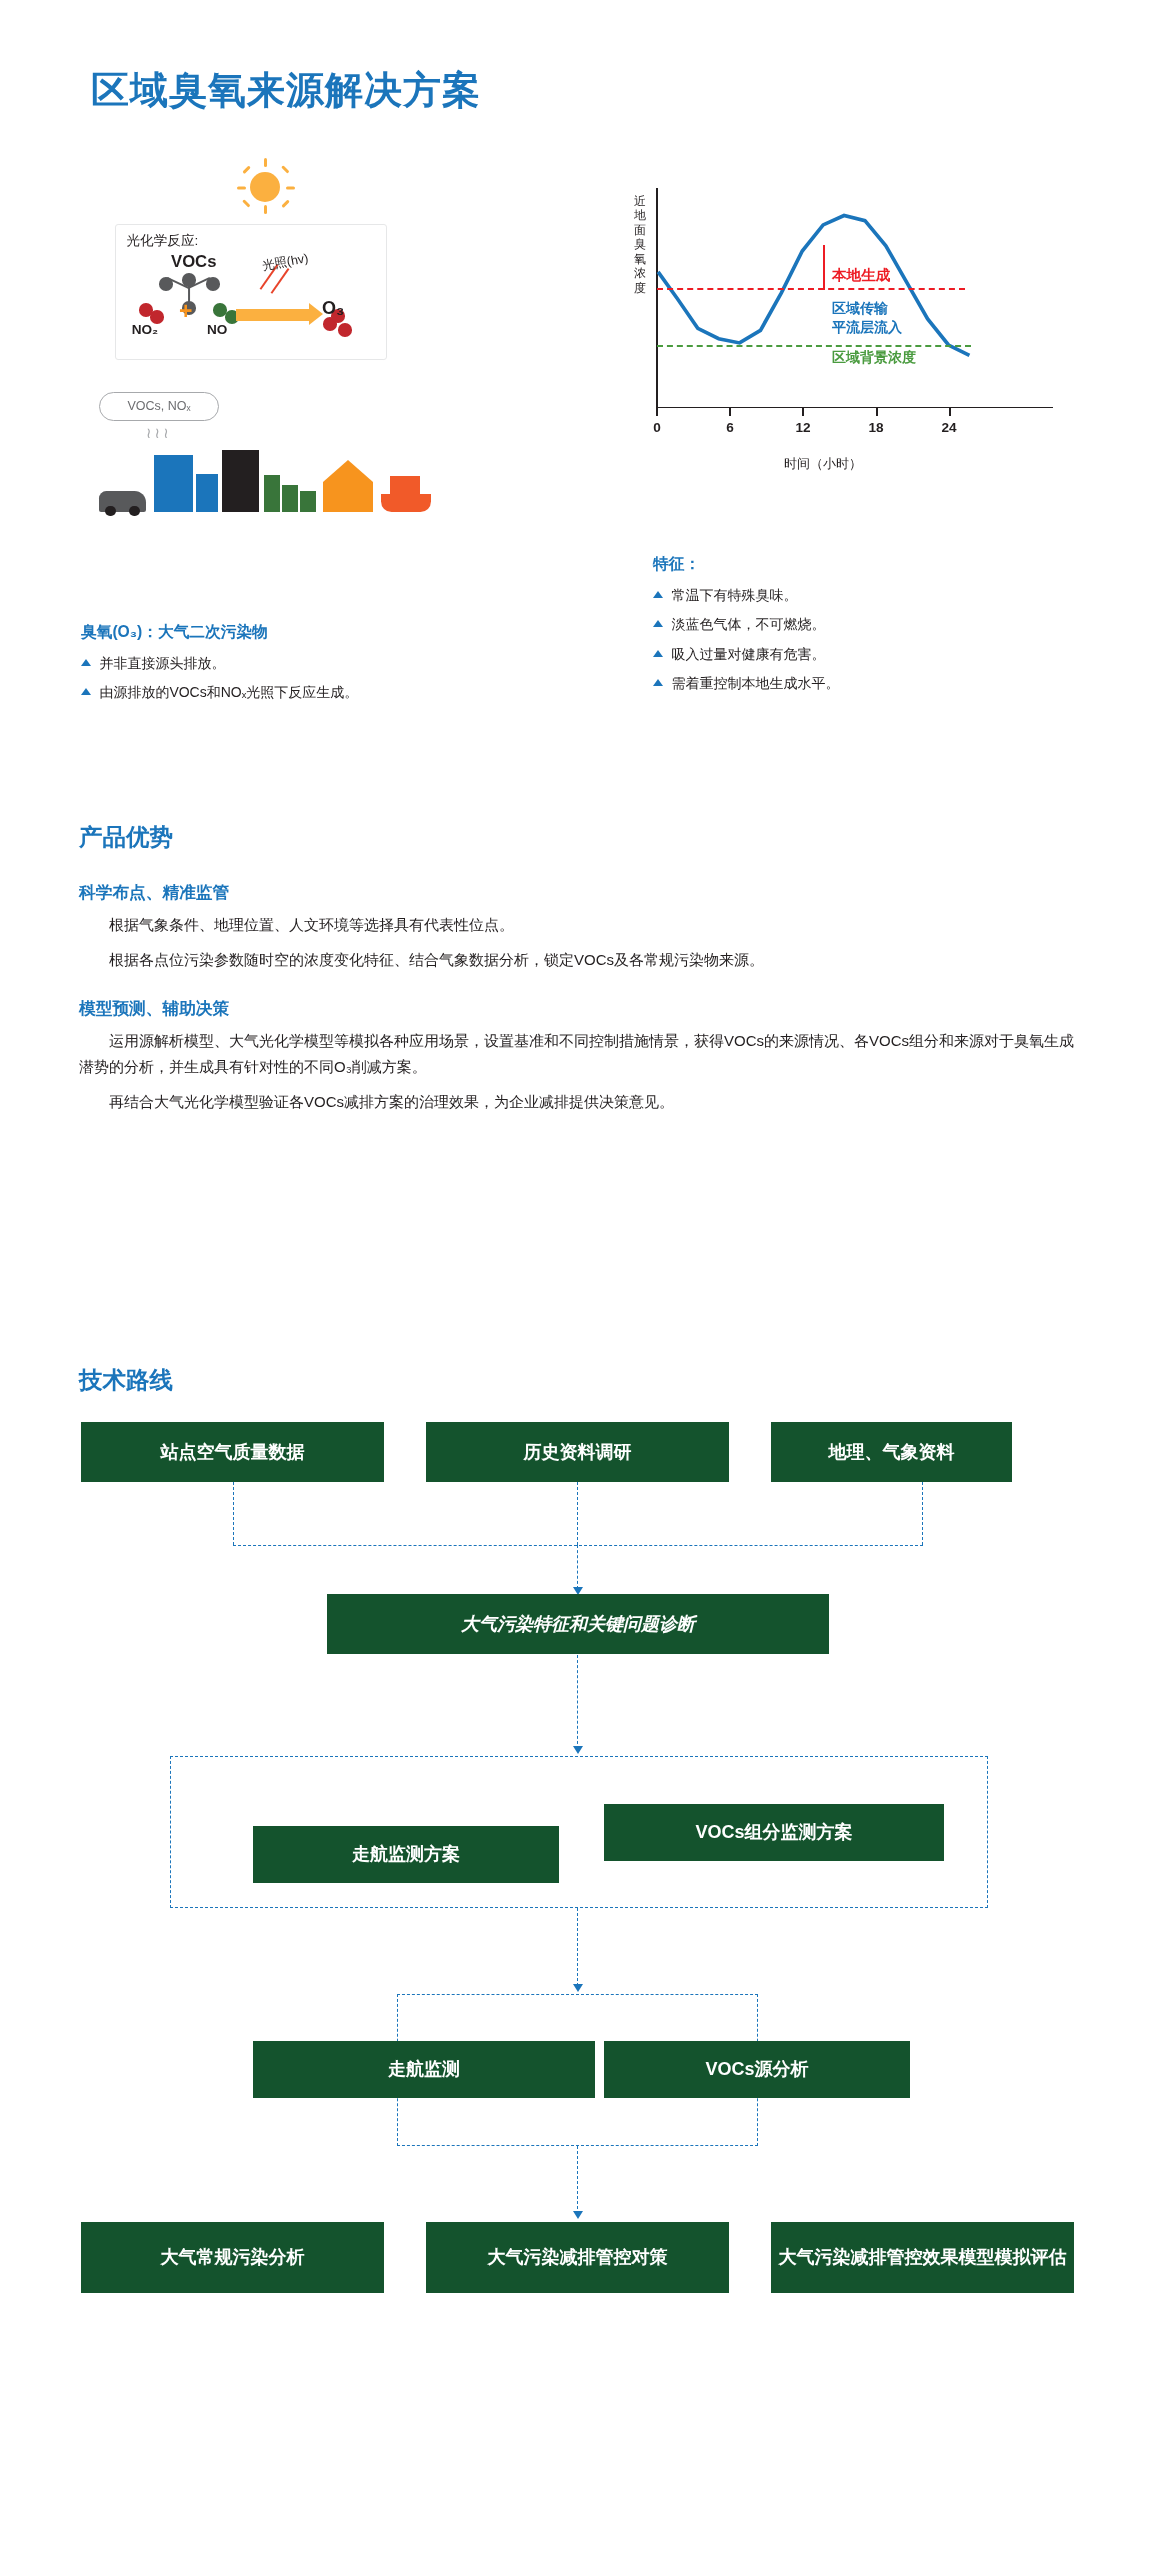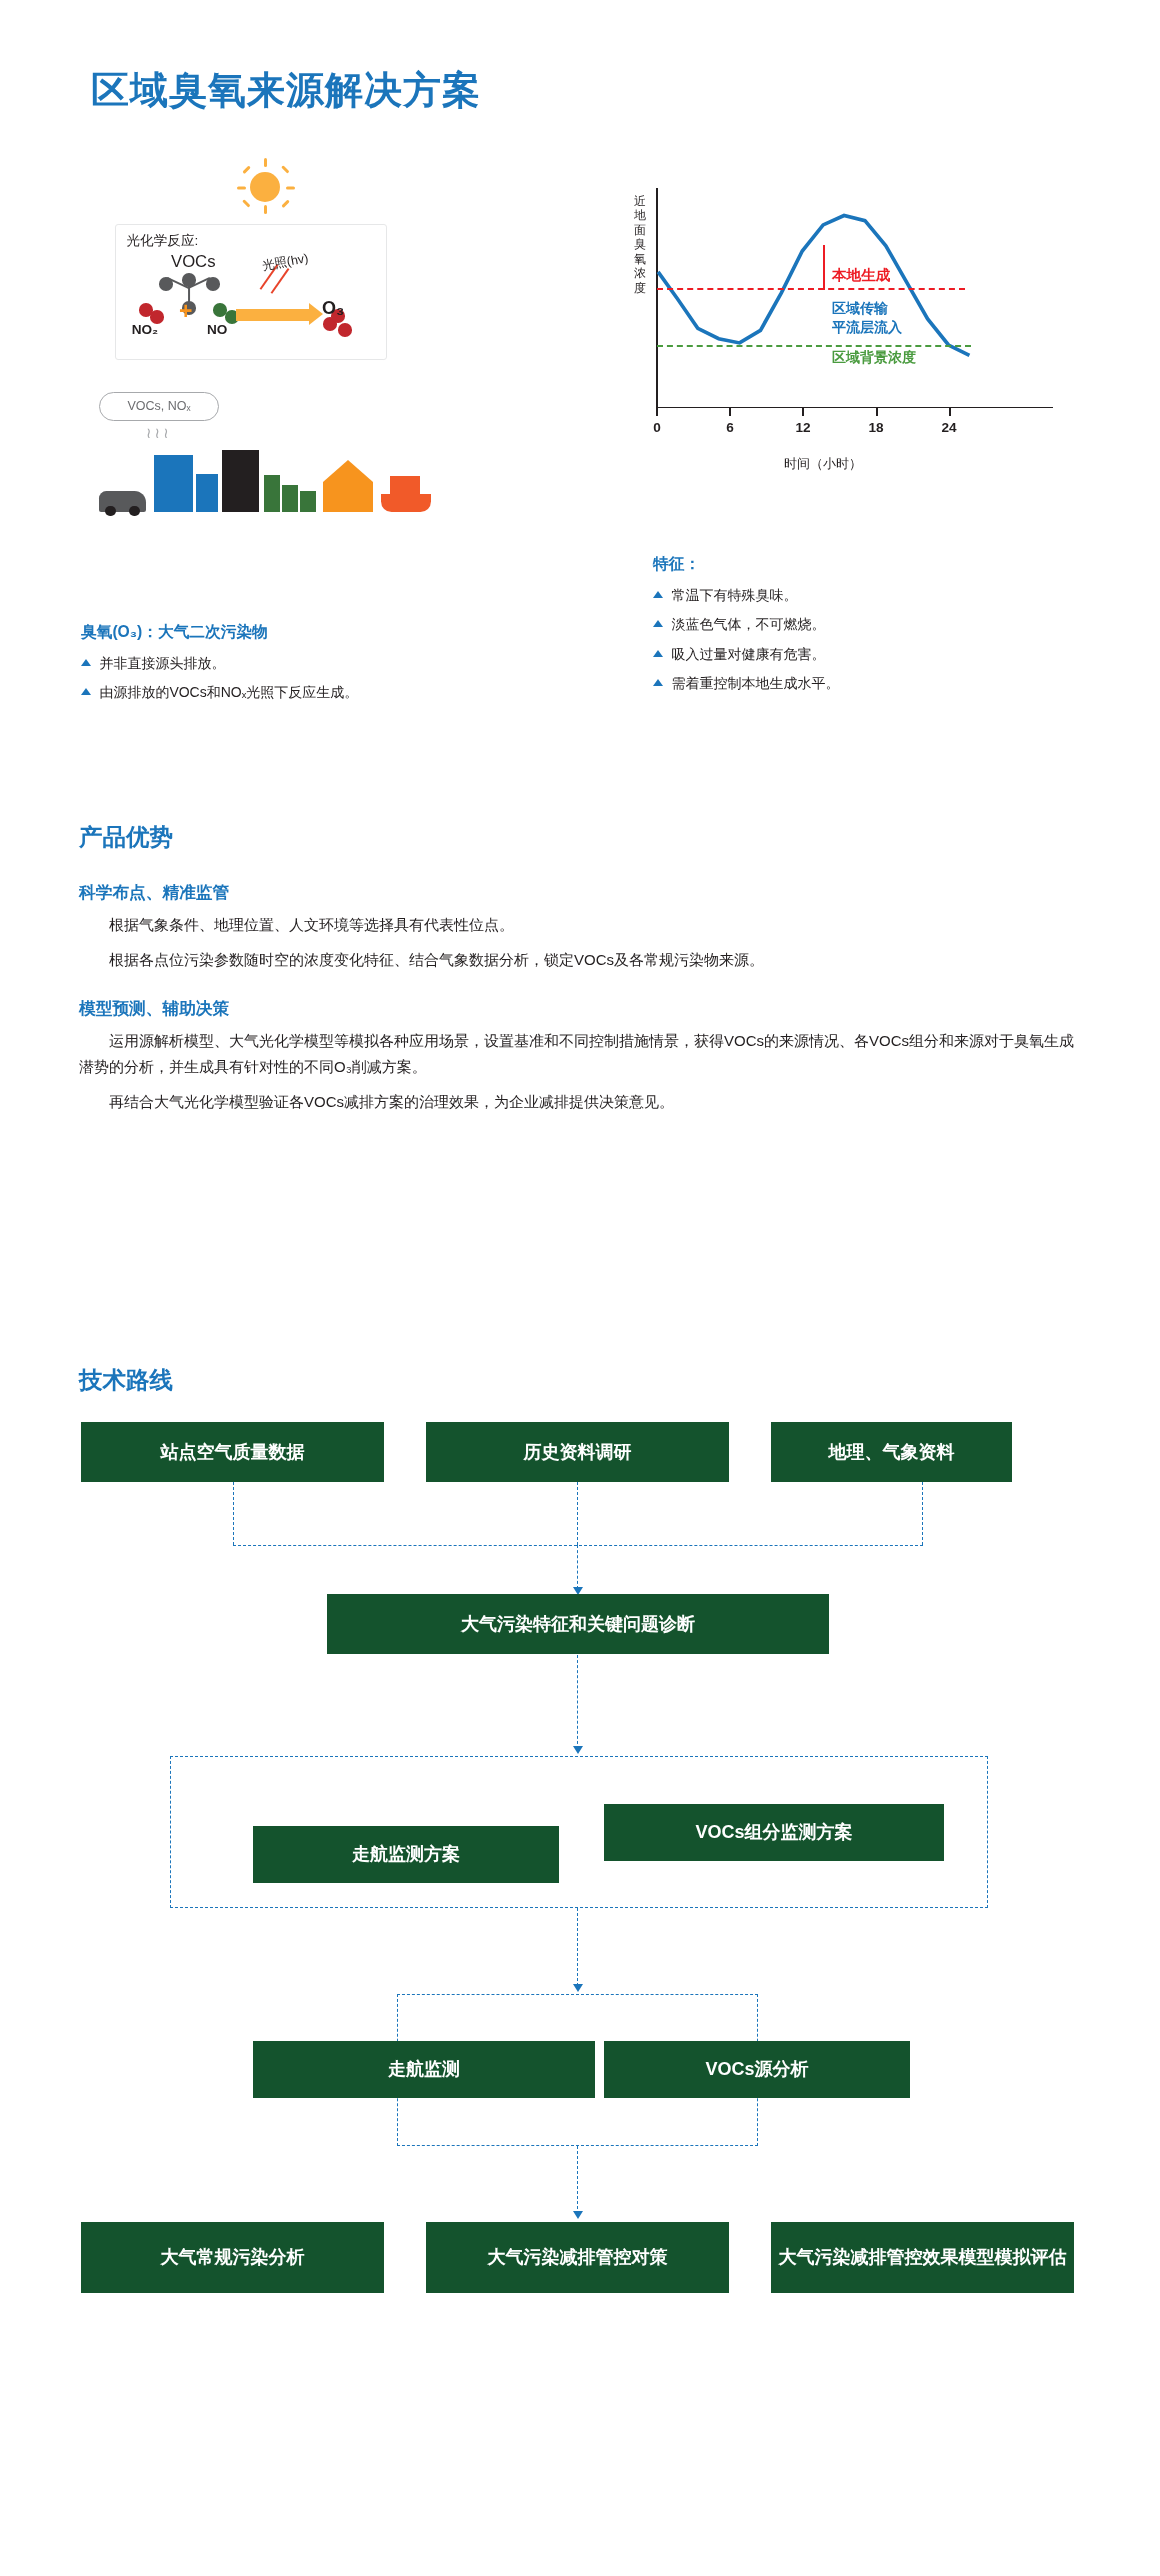--- a/index.html
+++ b/index.html
@@ -53,21 +53,21 @@
     left: 10.5px;
     top: 7.3px;
     font-size: 13.6px;
     color: #231f20;
   }
   .vocs-txt {
     position: absolute;
     left: 55px;
     top: 27px;
     font-size: 16.7px;
-    font-weight: normal;
+    font-weight: bold;
     color: #231f20;
   }
   .plus-sign {
     position: absolute;
     left: 63px;
     top: 73px;
     font-size: 23px;
     font-weight: bold;
     color: #f7941e;
   }
@@ -568,21 +568,21 @@
     <div class="node" style="left:426px; top:0px; width:303px; height:60px;">历史资料调研</div>
     <div class="node" style="left:771px; top:0px; width:241px; height:60px;">地理、气象资料</div>
 
     <div class="vline" style="left:233px; top:60px; height:63px;"></div>
     <div class="vline" style="left:577px; top:60px; height:63px;"></div>
     <div class="vline" style="left:922px; top:60px; height:63px;"></div>
     <div class="hline" style="left:233px; top:123px; width:690px;"></div>
     <div class="vline" style="left:577px; top:123px; height:44px;"></div>
     <div class="arrowhead" style="left:578px; top:165px;"></div>
 
-    <div class="node" style="left:327px; top:172px; width:502px; height:60px;">大气污染特征和关键问题诊断</div>
+    <div class="node" style="left:327px; top:172px; width:502px; height:60px;font-style:italic;">大气污染特征和关键问题诊断</div>
 
     <div class="vline" style="left:577px; top:233px; height:94px;"></div>
     <div class="arrowhead" style="left:578px; top:324px;"></div>
 
     <div class="dashbox" style="left:170px; top:334px; width:818px; height:152px;"></div>
     <div class="node" style="left:253px; top:404px; width:306px; height:57px;">走航监测方案</div>
     <div class="node" style="left:604px; top:382px; width:340px; height:57px;">VOCs组分监测方案</div>
 
     <div class="vline" style="left:577px; top:486px; height:78px;"></div>
     <div class="arrowhead" style="left:578px; top:562px;"></div>

